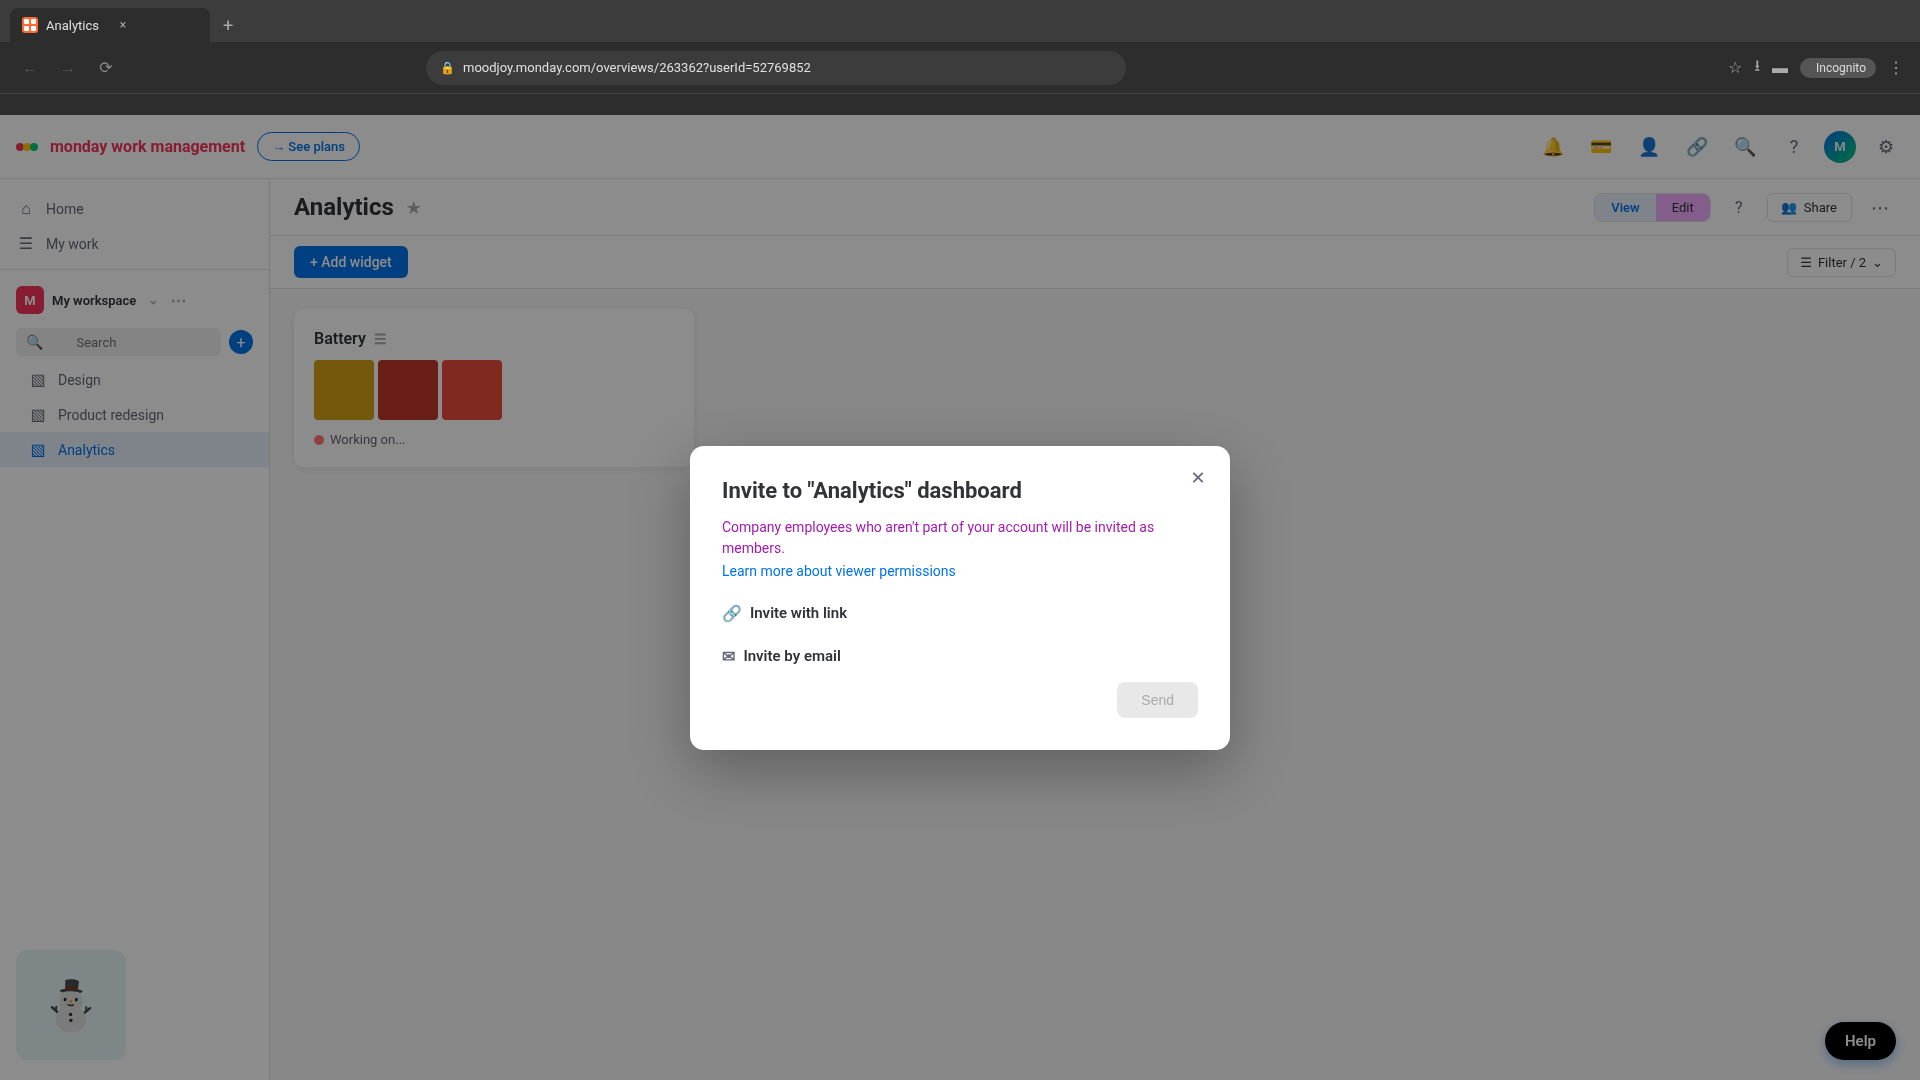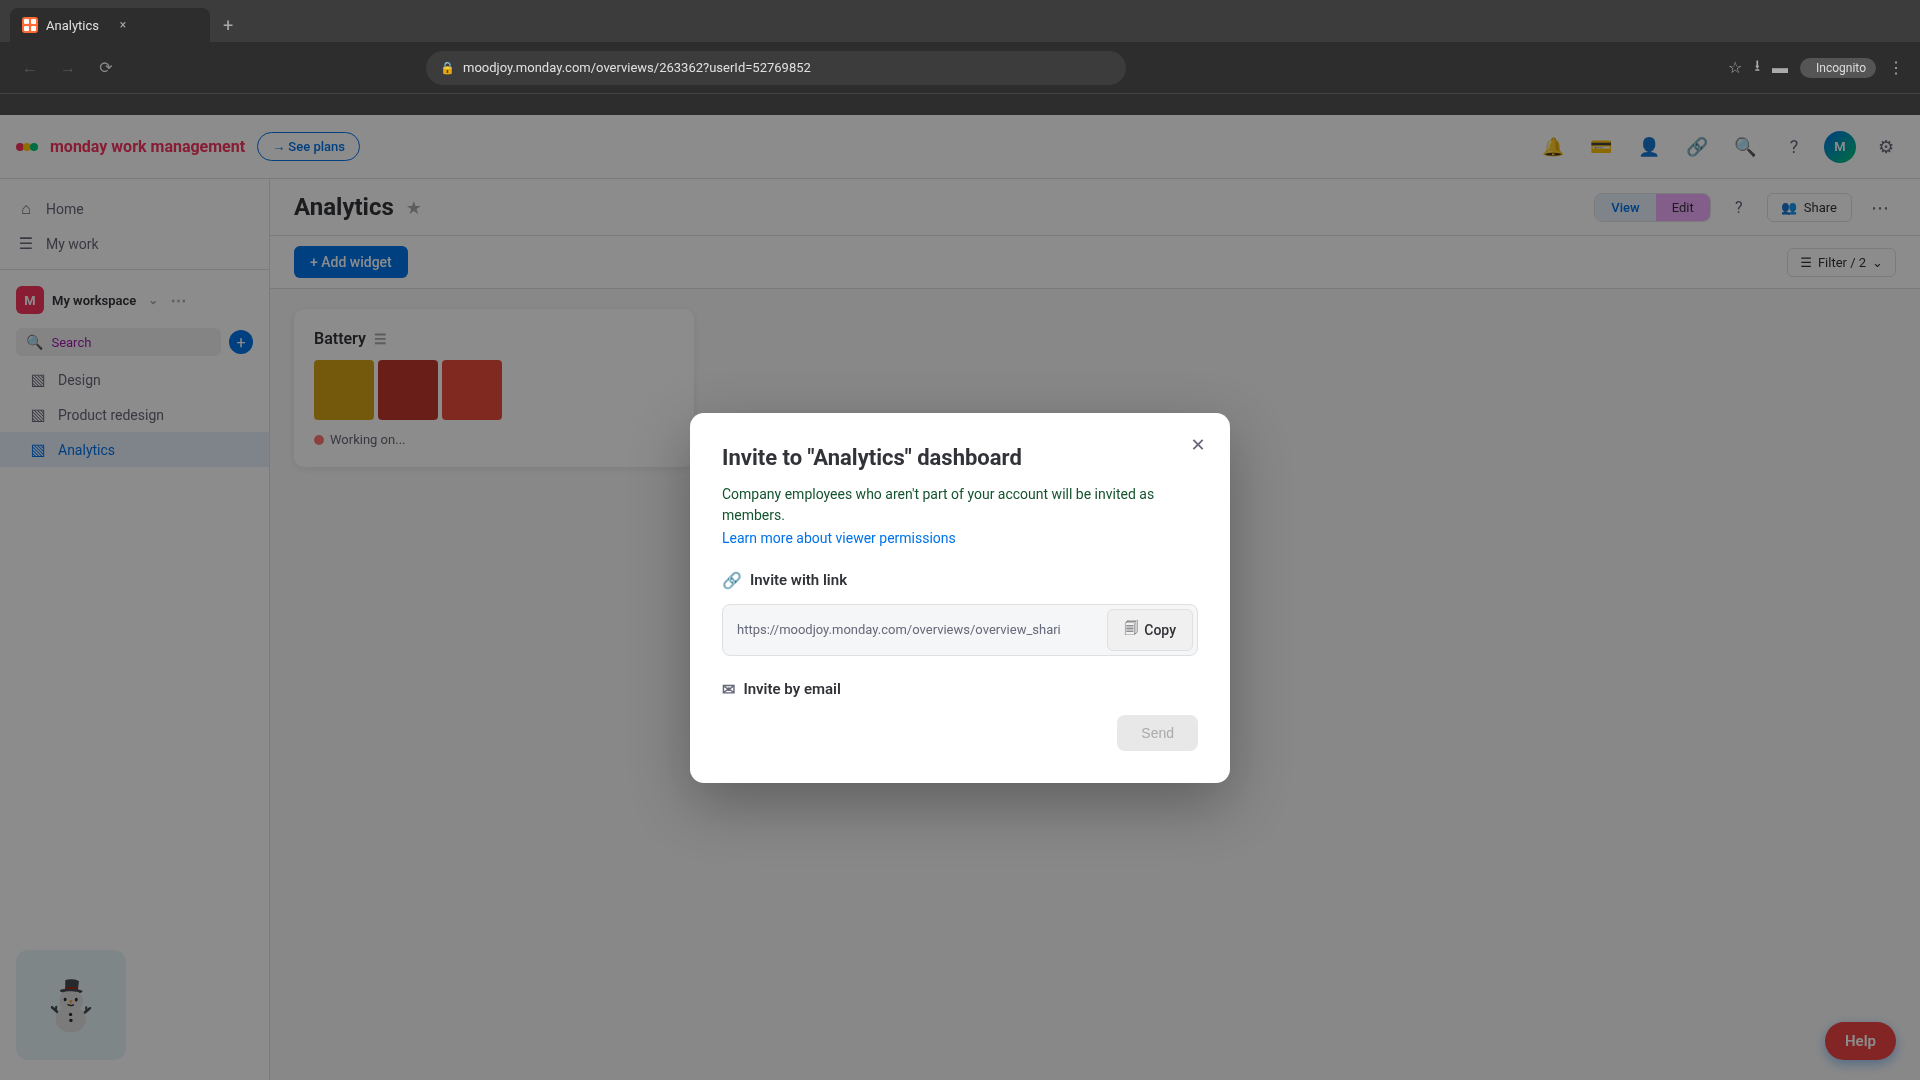--- a/index.html
+++ b/index.html
@@ -73,21 +73,21 @@
     .working-on-label { display: flex; align-items: center; gap: 6px; font-size: 13px; color: #676879; }
     .dot { width: 10px; height: 10px; border-radius: 50%; background: #ff7575; }
 
     
     .overlay { position: absolute; top: 0; left: 0; right: 0; bottom: 0; background: rgba(0,0,0,0.45); z-index: 10; display: flex; align-items: center; justify-content: center; }
 
     
     .modal { background: white; border-radius: 14px; width: 540px; padding: 32px; position: relative; box-shadow: 0 20px 60px rgba(0,0,0,0.3); }
     .modal-close { position: absolute; top: 16px; right: 16px; width: 32px; height: 32px; border-radius: 50%; display: flex; align-items: center; justify-content: center; cursor: pointer; color: #676879; font-size: 18px; background: transparent; }
     .modal-title { font-size: 22px; font-weight: 700; color: #323338; margin-bottom: 14px; }
-    .modal-desc { font-size: 14px; color: #14532d; line-height: 1.5; margin-bottom: 2px; }
+    .modal-desc { font-size: 14px; color: #a21caf; line-height: 1.5; margin-bottom: 2px; }
     .modal-link { color: #0073ea; font-size: 14px; text-decoration: none; cursor: pointer; }
     .modal-section { margin-top: 24px; }
     .modal-section-title { display: flex; align-items: center; gap: 8px; font-size: 15px; font-weight: 600; color: #323338; margin-bottom: 14px; }
     .modal-section-icon { font-size: 16px; color: #676879; }
     .invite-link-row { display: flex; align-items: center; gap: 8px; background: #f5f6f8; border: 1px solid #e0e0e0; border-radius: 8px; padding: 4px 4px 4px 14px; }
     .invite-link-text { flex: 1; font-size: 13px; color: #676879; overflow: hidden; white-space: nowrap; text-overflow: ellipsis; }
     .copy-btn { display: flex; align-items: center; gap: 6px; padding: 8px 16px; background: #f0f0f0; border-radius: 6px; cursor: pointer; font-size: 14px; color: #323338; font-weight: 500; border: 1px solid #e0e0e0; flex-shrink: 0; }
     .email-input { width: 100%; border: 1.5px solid #0073ea; border-radius: 8px; padding: 12px 16px; font-size: 14px; color: #323338; outline: none; }
     .email-input::placeholder { color: #aaa; }
     .send-btn { display: flex; margin-left: auto; margin-top: 16px; padding: 10px 24px; background: #e8e8e8; color: #aaa; border-radius: 8px; font-size: 14px; font-weight: 500; cursor: not-allowed; border: none; }
@@ -174,21 +174,21 @@
     <div class="sidebar-section">
       <div class="workspace-initial">M</div>
       <span>My workspace</span>
       <span style="color:#aaa; font-size:12px; margin-left:4px;">⌄</span>
       <span style="color:#aaa; font-size:16px; margin-left:4px;">⋯</span>
     </div>
 
     <div class="search-box">
       <div class="search-box-inner">
         <span>🔍</span>
-        <span style="color:#a21caf; font-size:13px;">Search</span>
+        <span style="color:#737373; font-size:13px;margin-left:25px;">Search</span>
       </div>
       <div class="sidebar-add-inline">+</div>
     </div>
 
     <div class="sidebar-item" style="padding-left: 28px;">
       <span class="sidebar-item-icon">▧</span>
       <span>Design</span>
     </div>
     <div class="sidebar-item" style="padding-left: 28px;">
       <span class="sidebar-item-icon">▧</span>
@@ -245,46 +245,39 @@
           <div class="battery-bar" style="background:#e74c3c;"></div>
         </div>
         <div class="working-on-label">
           <div class="dot"></div>
           <span>Working on...</span>
         </div>
       </div>
     </div>
   </div>
 
-  <div style="position: absolute; bottom: 20px; right: 24px; background: #ef4444; color: white; border-radius: 24px; padding: 10px 20px; font-size: 15px; font-weight: 600; cursor: pointer; box-shadow: 0 4px 12px rgba(0,115,234,0.4); z-index: 6;">
+  <div style="position: absolute; bottom: 20px; right: 24px; background: #000000; color: white; border-radius: 24px; padding: 10px 20px; font-size: 15px; font-weight: 600; cursor: pointer; box-shadow: 0 4px 12px rgba(0,115,234,0.4); z-index: 6;">
     <span>Help</span>
   </div>
 
   <div class="overlay">
 
     <div class="modal">
       <div class="modal-close">✕</div>
 
       <h2 class="modal-title">Invite to "Analytics" dashboard</h2>
       <p class="modal-desc">Company employees who aren't part of your account will be invited as members.</p>
       <a class="modal-link">Learn more about viewer permissions</a>
 
       
       <div class="modal-section">
         <div class="modal-section-title">
           <span class="modal-section-icon">🔗</span>
           <span>Invite with link</span>
         </div>
-        <div class="invite-link-row">
-          <span class="invite-link-text">https://moodjoy.monday.com/overviews/overview_shari</span>
-          <div class="copy-btn">
-            <span>🗐</span>
-            <span>Copy</span>
-          </div>
-        </div>
       </div>
 
       
       <div class="modal-section">
         <div class="modal-section-title">
           <span class="modal-section-icon">✉</span>
           <span>Invite by email</span>
         </div>
       </div>
 

